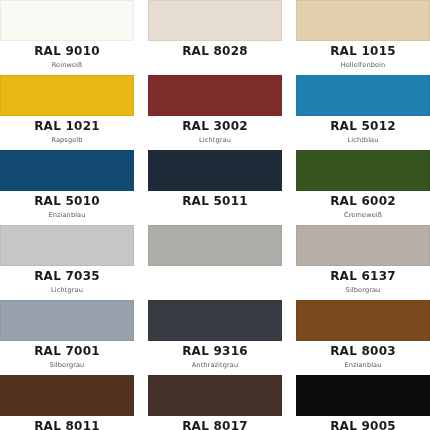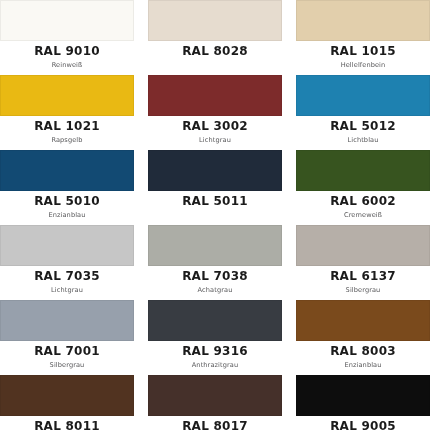--- a/index.html
+++ b/index.html
@@ -157,24 +157,20 @@
     <div class="cell">
       <div class="swatch" style="background:#C6C6C6;"></div>
       <div class="caption">
         <span class="code">RAL 7035</span>
         <span class="name">Lichtgrau</span>
       </div>
     </div>
     <div class="gap"></div>
     <div class="cell">
       <div class="swatch" style="background:#ACADA6;"></div>
-      <div class="caption">
-        <span class="code">RAL 7038</span>
-        <span class="name">Achatgrau</span>
-      </div>
     </div>
     <div class="gap"></div>
     <div class="cell">
       <div class="swatch" style="background:#B6AFA8;"></div>
       <div class="caption">
         <span class="code">RAL 6137</span>
         <span class="name">Silbergrau</span>
       </div>
     </div>
   </div>

